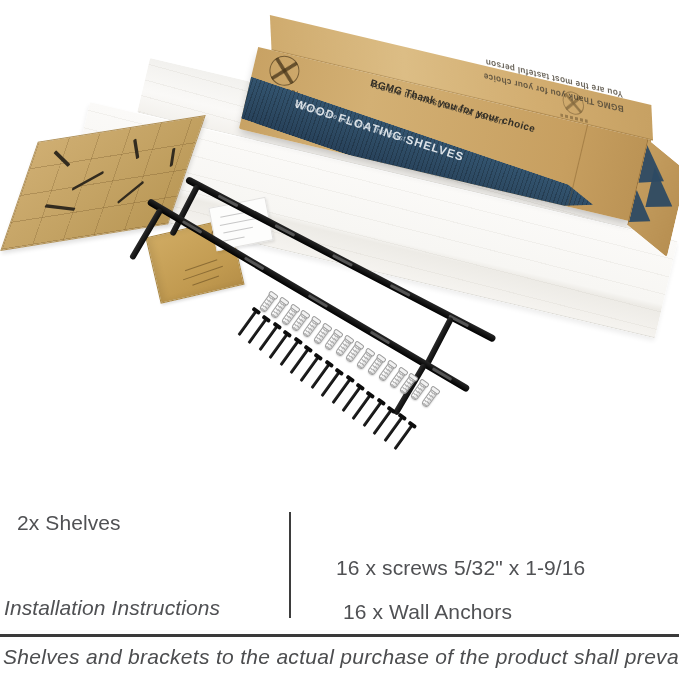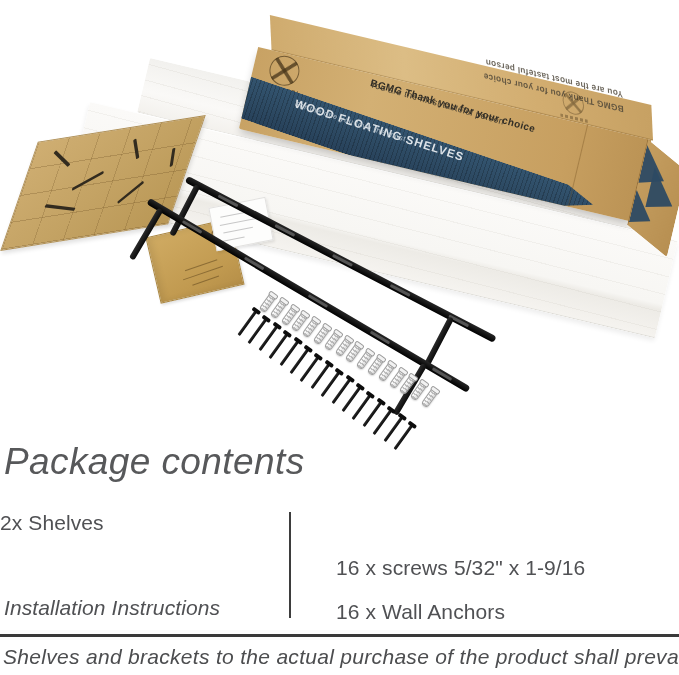--- a/index.html
+++ b/index.html
@@ -150,25 +150,25 @@
     transform:rotate(36deg);border-radius:1px;}
   .screw::after{content:'';position:absolute;top:-2px;left:-3px;width:9px;height:3.5px;
     background:#0d0d0d;border-radius:1.5px;}
 
   
   .panel-title{
     left:4px;top:441px;font-size:37px;font-style:italic;color:#57585a;
     letter-spacing:.4px;white-space:nowrap;
   }
   .list-item{font-size:21px;color:#505154;white-space:nowrap;letter-spacing:.1px;}
-  .li-l0{left:0;top:511px;}
+  .li-l0{left:17px;top:511px;}
   .li-l1{left:4px;top:556px;}
   .li-l2{left:4px;top:596px;font-style:italic;}
   .li-r0{left:336px;top:556px;}
-  .li-r1{left:336px;top:600px;}
+  .li-r1{left:343px;top:600px;}
   .v-divider{left:289px;top:512px;width:2px;height:106px;background:#3d3d3d;}
   .h-rule{left:0;top:634px;width:679px;height:2.5px;background:#3a3a3a;}
   .footer-note{
     left:3px;top:645px;width:676px;font-size:21px;font-style:italic;color:#4c4d4f;
     letter-spacing:.3px;white-space:nowrap;
   }
 </style>
 </head>
 <body>
 
@@ -281,21 +281,20 @@
       <div class="screw" style="left: 329.2px; top: 368.8px;"></div>
       <div class="screw" style="left: 339.6px; top: 376.4px;"></div>
       <div class="screw" style="left: 350px; top: 384px;"></div>
       <div class="screw" style="left: 360.4px; top: 391.6px;"></div>
       <div class="screw" style="left: 370.8px; top: 399.2px;"></div>
       <div class="screw" style="left: 381.2px; top: 406.8px;"></div>
       <div class="screw" style="left: 391.6px; top: 414.4px;"></div>
       <div class="screw" style="left: 402px; top: 422px;"></div>
     </div>
 
-  <div class="panel-title">Package contents</div>
   <div class="list-item li-l0">2x Shelves</div>
   <div class="list-item li-l2">Installation Instructions</div>
   <div class="list-item li-r0">16 x screws 5/32" x 1-9/16</div>
   <div class="list-item li-r1">16 x Wall Anchors</div>
   <div class="v-divider"></div>
   <div class="h-rule"></div>
   <div class="footer-note">Shelves and brackets to the actual purchase of the product shall prevail</div>
 
 </div>
 

